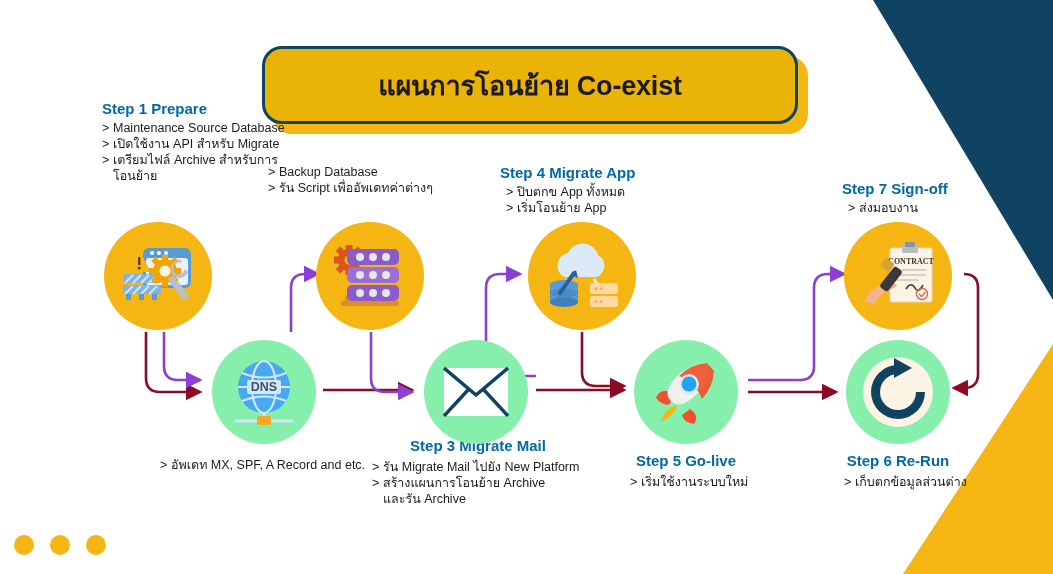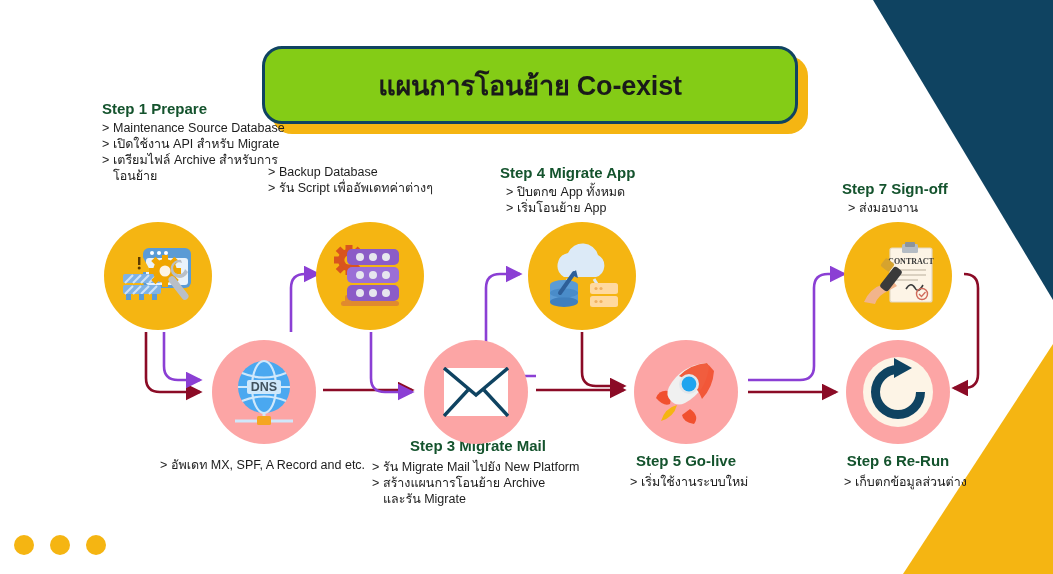--- a/index.html
+++ b/index.html
@@ -14,38 +14,38 @@
   .corner-nav{position:absolute;right:0;top:0;width:240px;height:300px;}
   .corner-yellow{position:absolute;right:0;bottom:0;width:170px;height:250px;}
   .dots{position:absolute;left:14px;top:535px;display:flex;gap:16px;}
   .dot{width:20px;height:20px;border-radius:50%;background:#f5b512;}
 
   
   .title-wrap{position:absolute;left:262px;top:46px;width:536px;height:78px;}
   .title-shadow{position:absolute;left:10px;top:10px;width:536px;height:78px;
     background:#f5b512;border-radius:20px;}
   .title-box{position:absolute;left:0;top:0;width:536px;height:78px;
-    background:#84cc16;border:3px solid #0f4361;border-radius:20px;
+    background:#eab308;border:3px solid #0f4361;border-radius:20px;
     display:flex;align-items:center;justify-content:center;box-sizing:border-box;}
   .title-text{font-size:27px;font-weight:bold;color:#1a1a1a;letter-spacing:-.2px;}
 
   
   .step{position:absolute;}
-  .step-title{font-size:15px;font-weight:bold;color:#14532d;margin:0 0 3px 0;white-space:nowrap;}
+  .step-title{font-size:15px;font-weight:bold;color:#0369a1;margin:0 0 3px 0;white-space:nowrap;}
   .step-title.center{text-align:center;}
   .bullets{margin:0;padding:0;list-style:none;}
   .bullets li{font-size:12.5px;color:#1c1c1c;line-height:16px;white-space:nowrap;
     padding-left:11px;position:relative;}
   .bullets li .chev{position:absolute;left:0;top:0;}
   .bullets li.cont{padding-left:11px;}
 
   
   .circ{position:absolute;border-radius:50%;display:flex;align-items:center;justify-content:center;}
   .circ.yellow{background:#f5b512;width:108px;height:108px;}
-  .circ.navy{background:#fca5a5;width:104px;height:104px;}
+  .circ.navy{background:#86efac;width:104px;height:104px;}
   .circ svg{display:block;}
 
   
   .arrows{position:absolute;left:0;top:0;width:1053px;height:574px;pointer-events:none;}
 </style>
 </head>
 <body>
 
 <div class="stage">
 
@@ -140,21 +140,21 @@
     <ul class="bullets" style="margin-top:5px;">
       <li><span class="chev">&gt;</span><span>อัพเดท MX, SPF, A Record and etc.</span></li>
     </ul>
   </div>
 
   <div class="step" style="left:372px;top:437px;width:212px;">
     <p class="step-title center">Step 3 Migrate Mail</p>
     <ul class="bullets" style="margin-top:5px;">
       <li><span class="chev">&gt;</span><span>รัน Migrate Mail ไปยัง New Platform</span></li>
       <li><span class="chev">&gt;</span><span>สร้างแผนการโอนย้าย Archive</span></li>
-      <li class="cont">และรัน Migrate</li>
+      <li class="cont">และรัน Archive</li>
     </ul>
   </div>
 
   <div class="step" style="left:600px;top:452px;width:172px;">
     <p class="step-title center">Step 5 Go-live</p>
     <ul class="bullets" style="margin-top:5px;padding-left:30px;">
       <li><span class="chev">&gt;</span><span>เริ่มใช้งานระบบใหม่</span></li>
     </ul>
   </div>
 

